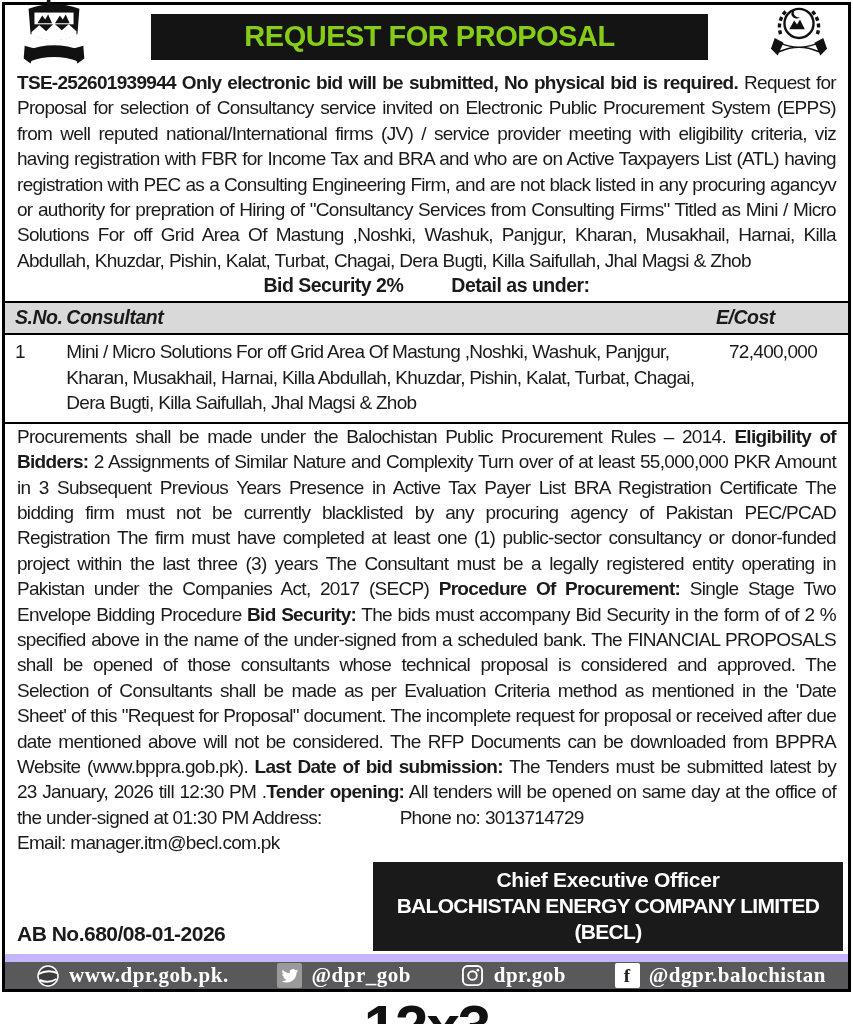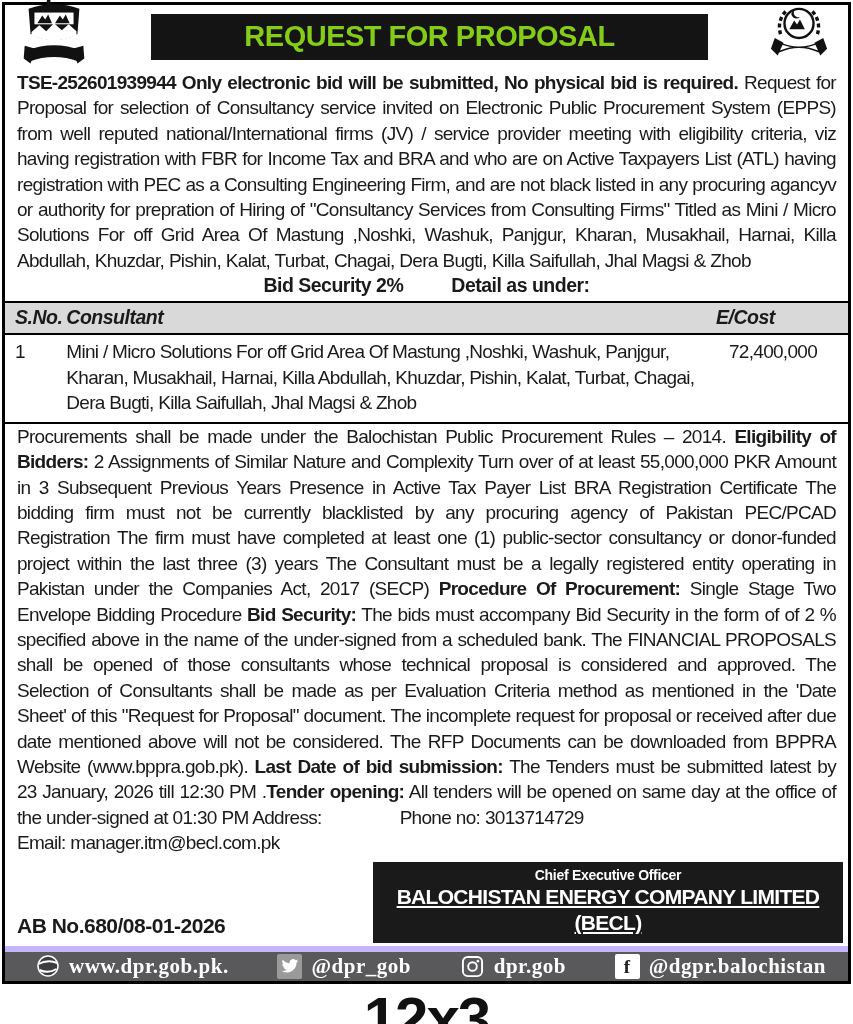--- a/index.html
+++ b/index.html
@@ -42,25 +42,25 @@
   .col-sno   { width:46px;  padding-left:10px !important; }
   .col-desc  { padding-left:4px !important; padding-right:14px !important; }
   .col-cost  { width:132px; text-align:center; padding-right:18px !important; }
   
   .sign-row { display:flex; justify-content:space-between; align-items:flex-end; padding:6px 4px 0 12px; }
   .ab-no { font-weight:bold; font-size:21px; letter-spacing:-0.5px; margin-bottom:5px; }
   .sign-box {
     background:#1a1a1a; color:#fff; text-align:center; width:470px;
     padding:5px 6px 6px; line-height:1.25; margin-right:1px;
   }
-  .sign-box .t1 { font-weight:bold; font-size:14px; letter-spacing:-0.3px; }
-  .sign-box .t2 { font-weight:bold; font-size:21px; letter-spacing:-0.7px;text-decoration:underline; }
+  .sign-box .t1 { font-weight:bold; font-size:21px; letter-spacing:-0.3px; }
+  .sign-box .t2 { font-weight:bold; font-size:21px; letter-spacing:-0.7px; }
   
   .social-bar {
-    margin-top:3px; border-top:6px solid #c4b5fd;
+    margin-top:3px; border-top:8px solid #c4b5fd;
     background:#59595b; color:#fff;
     display:flex; align-items:center; justify-content:space-between;
     padding:4px 22px 4px 30px; height:35px;
     font-family:"Liberation Serif","DejaVu Serif",serif; font-weight:bold; font-size:21px; letter-spacing:0.5px;
   }
   .soc-item { display:flex; align-items:center; gap:9px; }
   .icon-sq { width:25px; height:25px; display:flex; align-items:center; justify-content:center; }
   .tw-bg { background:#9a9a9a; border-radius:2px; }
   .fb-bg { background:#fff; border-radius:2px; color:#222; font-family:"Liberation Serif",serif; font-size:19px; line-height:1; font-weight:bold; }
   

